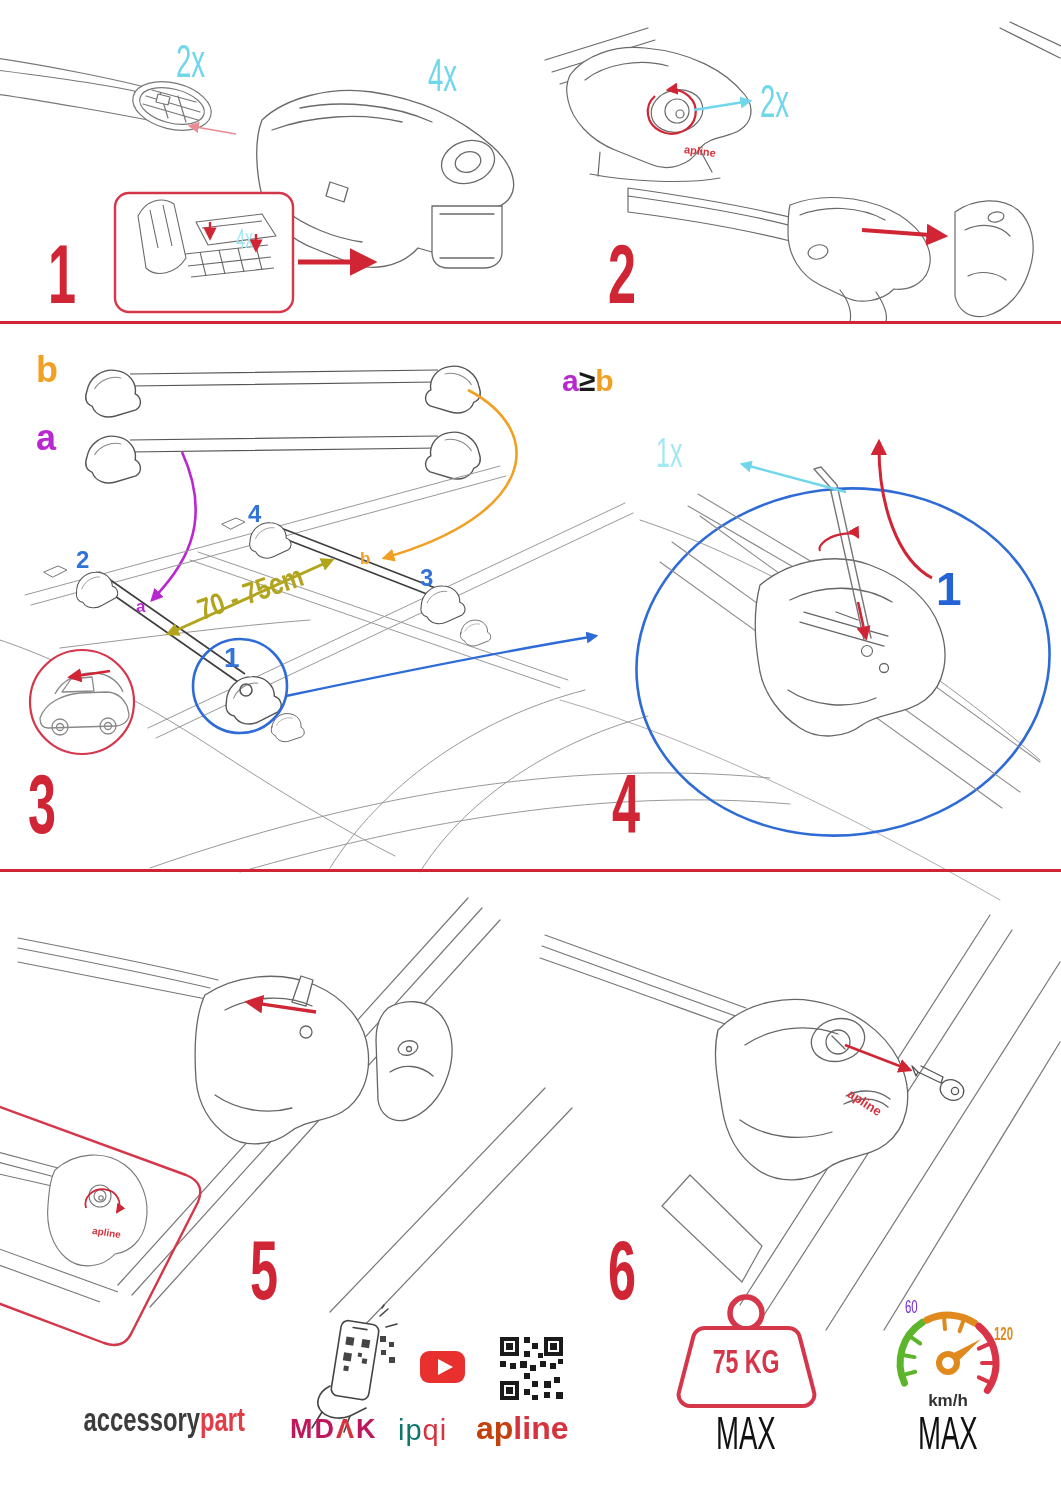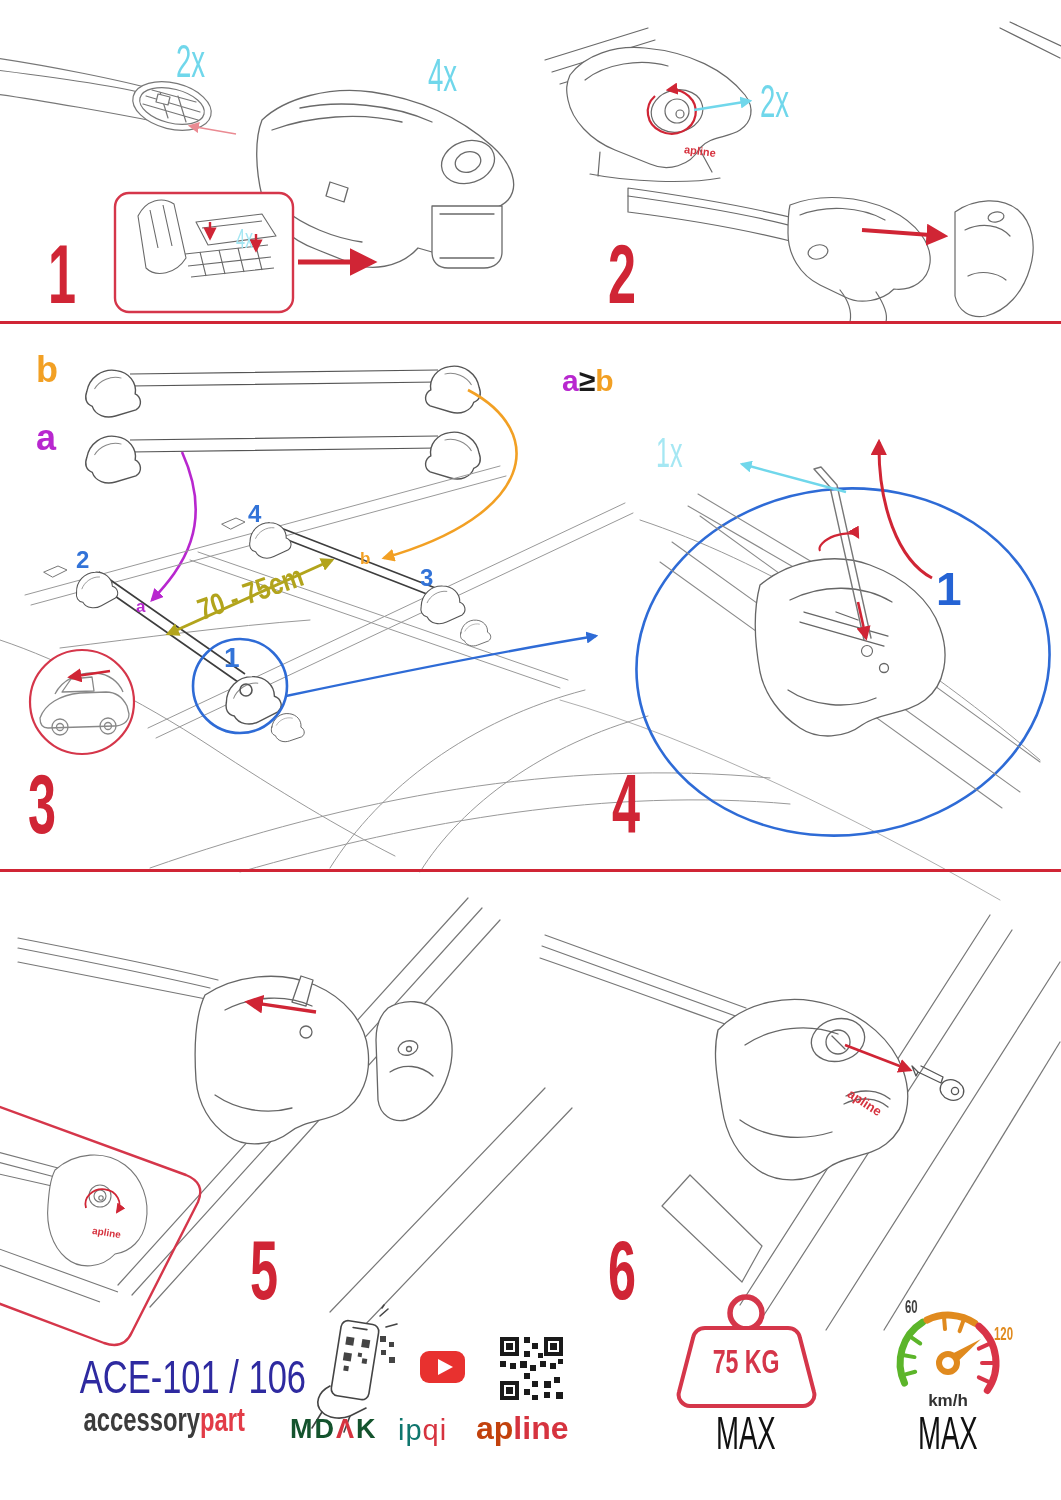--- a/index.html
+++ b/index.html
@@ -9,21 +9,21 @@
   .lbl{position:absolute;white-space:nowrap;line-height:1;}
   .cdl{display:inline-block;transform:scaleX(.6);transform-origin:left top;}
   .cdc{display:inline-block;transform:scaleX(.68);transform-origin:center top;}
   .stepnum{font-size:84px;font-weight:700;color:#d02535;}
   .cyan{color:#70d7eb;font-size:46px;font-weight:400;}
   .cyanlight{color:#a5e7f3;}
   .bluepos{color:#3273d8;font-weight:700;font-size:24px;}
   .ctr{text-align:center;}
   .divider{position:absolute;left:0;width:1061px;height:3px;background:#d02535;}
   .brandred{color:#d6333f;}
-  .brandgray{color:#14532d;}
+  .brandgray{color:#be185d;}
 </style>
 </head>
 <body>
 
 <div id="page">
 
 <svg id="art" width="1061" height="1500" viewBox="0 0 1061 1500">
   <defs>
     <marker id="mRed" viewBox="0 0 10 10" refX="8" refY="5" markerWidth="5.5" markerHeight="5.5" orient="auto-start-reverse">
       <path d="M0,0 L10,5 L0,10 Z" fill="#d02535"></path>
@@ -354,28 +354,27 @@
 <div class="lbl" style="left:136px;top:598px;font-size:17px;font-weight:700;color:#b827cf"><span>a</span></div>
 <div class="lbl ctr" style="left:160px;top:578px;width:180px;font-size:30px;font-weight:700;color:#b2a41c;transform:rotate(-19deg)"><span class="cdc" style="transform:scaleX(.8)">70 - 75cm</span></div>
 
 <div class="lbl" style="left:562px;top:366px;font-size:30px;font-weight:700"><span style="color:#b827cf">a</span><span style="color:#1a1a1a">≥</span><span style="color:#f2a024">b</span></div>
 <div class="lbl" style="left:936px;top:566px;font-size:46px;font-weight:700;color:#2563d4"><span>1</span></div>
 
 <div class="lbl brandred" style="left:684px;top:146px;font-size:11px;font-weight:700;transform:rotate(7deg)"><span>apline</span></div>
 <div class="lbl brandred" style="left:92px;top:1228px;font-size:10px;font-weight:700;transform:rotate(9deg)"><span>apline</span></div>
 <div class="lbl brandred" style="left:846px;top:1096px;font-size:13px;font-weight:700;transform:rotate(33deg)"><span>apline</span></div>
 
-<div class="lbl ctr" style="left:42px;top:1354px;width:245px;font-size:46px;font-weight:400;color:#2e2aa0"><span class="cdc" style="transform:scaleX(.75)">ACE-101 / 106</span></div>
 <div class="lbl ctr" style="left:42px;top:1402px;width:245px;font-size:34px;font-weight:700"><span class="cdc" style="transform:scaleX(.7)"><span style="color:#3c3c3c">accessory</span><span style="color:#e23c47">part</span></span></div>
 
 <div class="lbl" style="left:290px;top:1416px;font-size:27px;font-weight:700;letter-spacing:2px"><span class="brandgray">MD</span><span class="brandred">Λ</span><span class="brandgray">K</span></div>
 <div class="lbl" style="left:398px;top:1416px;font-size:29px;font-weight:400;letter-spacing:1px"><span style="color:#0f766e">ip</span><span class="brandred">qi</span></div>
 <div class="lbl" style="left:476px;top:1412px;font-size:32px;font-weight:700"><span style="color:#c2410c">ap</span><span class="brandred">line</span></div>
 
 <div class="lbl ctr" style="left:676px;top:1344px;width:140px;font-size:34px;font-weight:700;color:#d5364a"><span class="cdc">75 KG</span></div>
 <div class="lbl ctr" style="left:676px;top:1410px;width:140px;font-size:46px;font-weight:400;color:#111"><span class="cdc" style="transform:scaleX(.6)">MAX</span></div>
 
-<div class="lbl" style="left:905px;top:1297px;font-size:19px;font-weight:700;color:#404040"><span class="cdl">60</span></div>
+<div class="lbl" style="left:905px;top:1297px;font-size:19px;font-weight:400;color:#6d28d9"><span class="cdl">60</span></div>
 <div class="lbl" style="left:994px;top:1324px;font-size:19px;font-weight:700;color:#e08a1e"><span class="cdl">120</span></div>
 <div class="lbl ctr" style="left:888px;top:1392px;width:120px;font-size:17px;font-weight:700;color:#333"><span>km/h</span></div>
 <div class="lbl ctr" style="left:888px;top:1410px;width:120px;font-size:46px;font-weight:400;color:#111"><span class="cdc" style="transform:scaleX(.6)">MAX</span></div>
 
 </div>
 
 </body></html>

